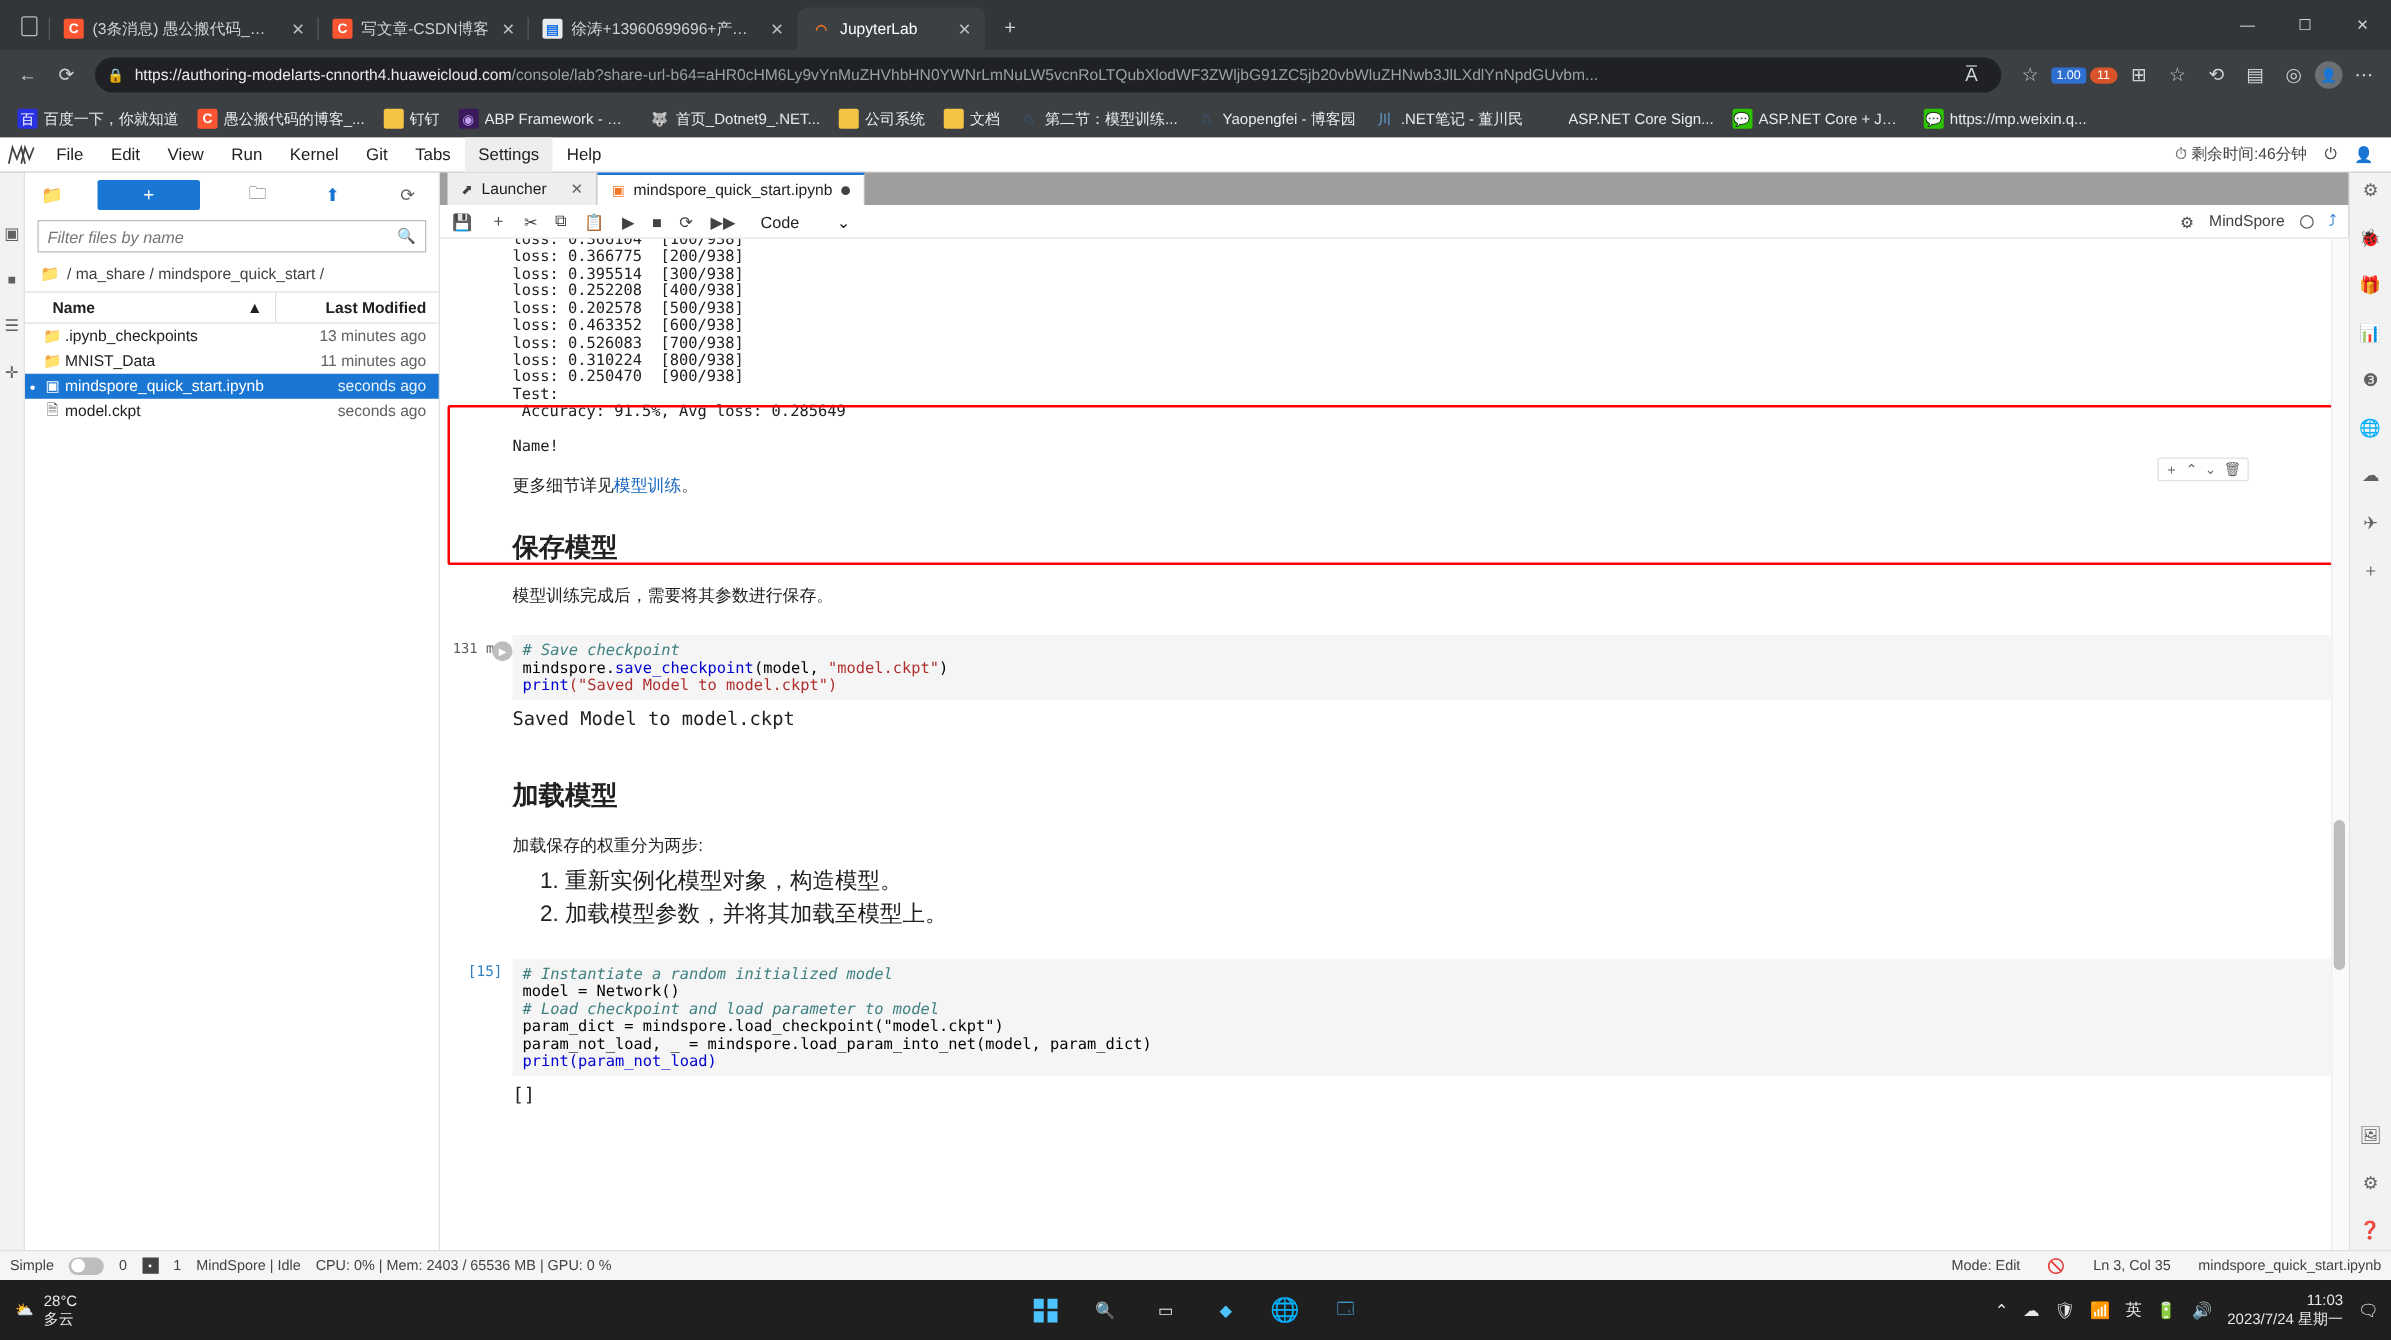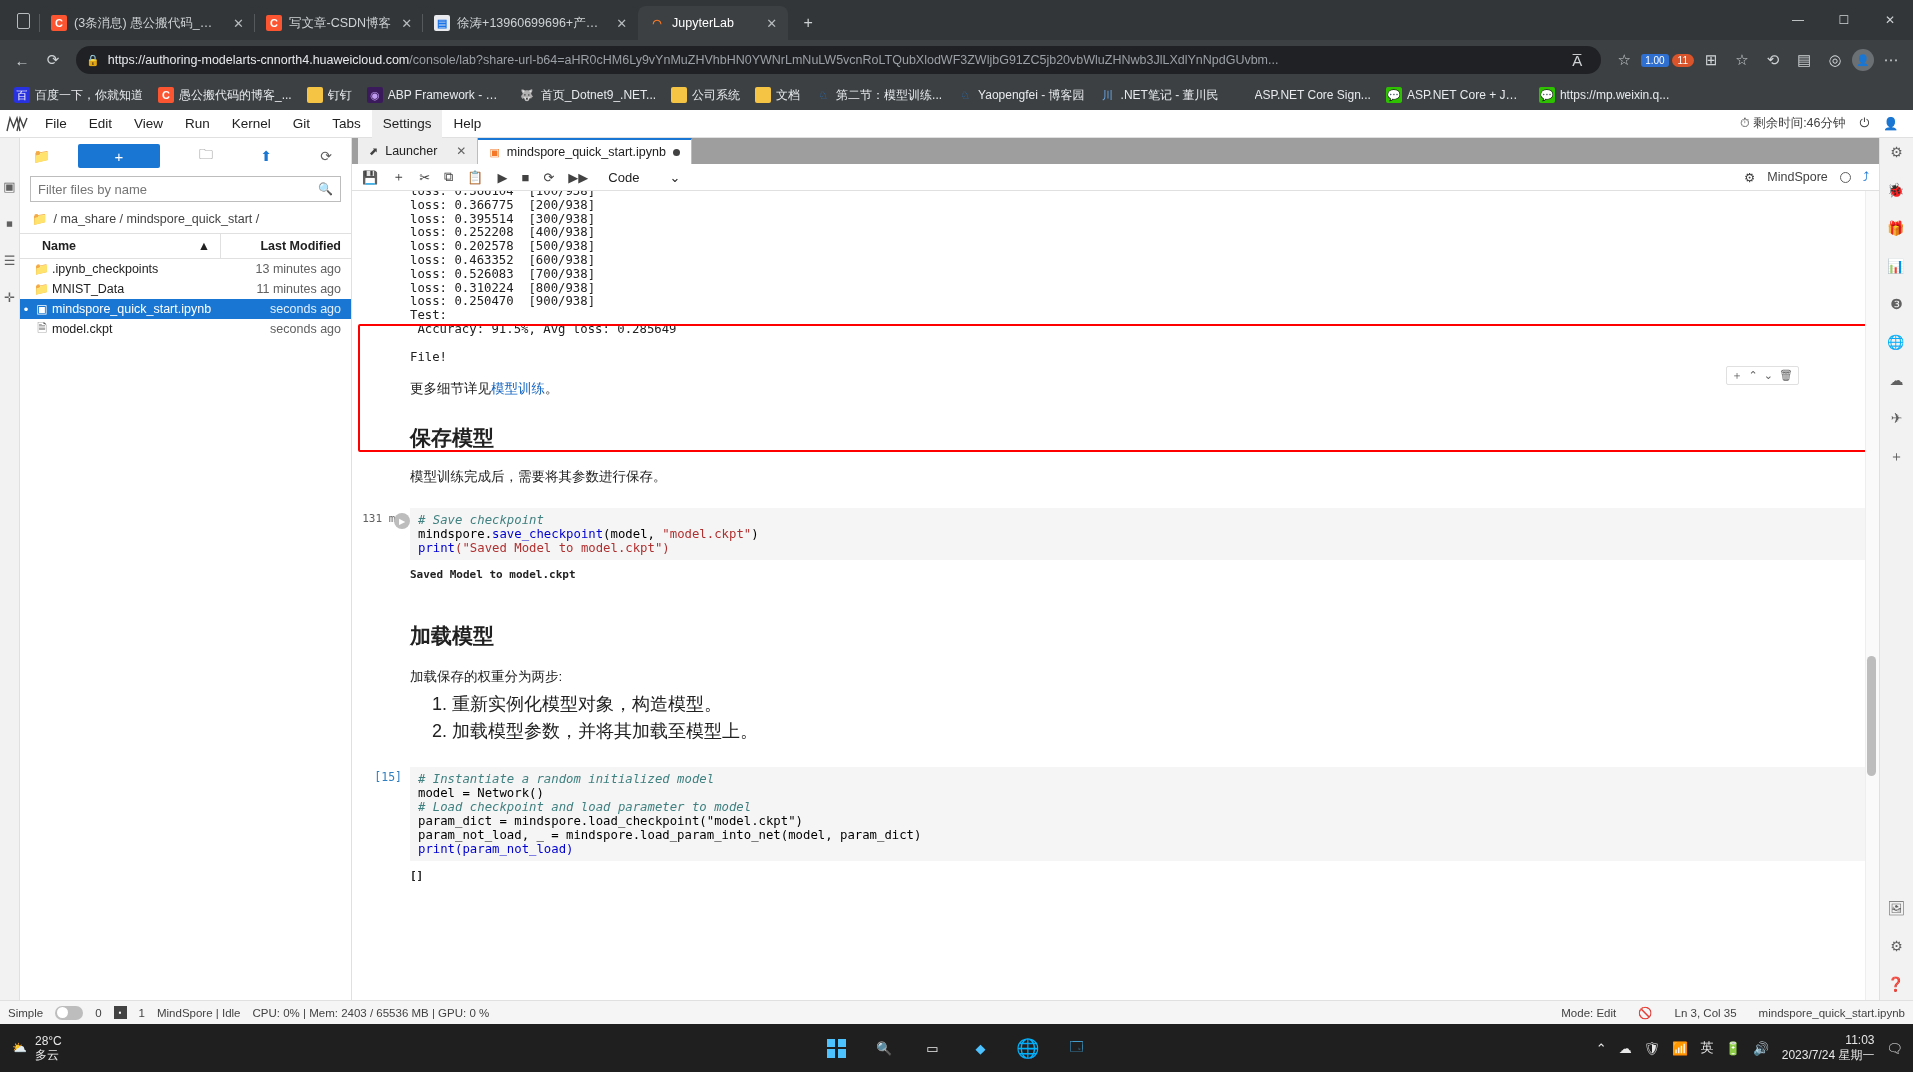--- a/index.html
+++ b/index.html
@@ -82,21 +82,21 @@
   .jl-body { flex: 1; display: flex; min-height: 0; }
 
   .jl-leftbar { width: 20px; background: #f2f2f2; border-right: 1px solid #e0e0e0; display: flex; flex-direction: column; align-items: center; padding-top: 42px; gap: 24px; }
   .jl-leftbar .lb { color: #616161; font-size: 13px; line-height: 1; }
 
   .jl-filepanel { width: 332px; background: #fff; border-right: 1px solid #e0e0e0; display: flex; flex-direction: column; }
   .fp-toolbar { height: 36px; display: flex; align-items: center; padding: 0 8px; gap: 4px; }
   .fp-tb-icon { width: 28px; height: 24px; display: flex; align-items: center; justify-content: center; color: #616161; font-size: 14px; }
   .fp-new { background: #1976d2; color: #fff; border-radius: 2px; width: 82px; height: 24px; display: flex; align-items: center; justify-content: center; font-size: 15px; margin-left: 18px; }
   .fp-filter { margin: 2px 10px 6px 10px; height: 26px; border: 1px solid #bdbdbd; display: flex; align-items: center; padding: 0 7px; }
-  .fp-filter input { border: none; outline: none; flex: 1; font-size: 13px; color: #9e9e9e; font-family: "Liberation Sans", sans-serif; background: transparent; }
+  .fp-filter input { border: none; outline: none; flex: 1; font-size: 13px; color: #9e9e9e; font-family: "Liberation Sans", sans-serif; background: transparent; font-style: italic; }
   .fp-breadcrumb { display: flex; align-items: center; gap: 6px; padding: 3px 12px 7px 12px; font-size: 12.5px; color: #424242; }
   .fp-head { display: flex; border-top: 1px solid #e0e0e0; border-bottom: 1px solid #e0e0e0; font-size: 12.5px; font-weight: bold; color: #212121; gap: 16px; }
   .fp-head .c1 { flex: 1; padding: 5px 10px 5px 22px; display: flex; align-items: center; justify-content: space-between; border-right: 1px solid #e0e0e0; }
   .fp-head .c2 { width: 114px; padding: 5px 10px; text-align: right; }
   .fp-row { display: flex; align-items: center; font-size: 12.5px; color: #212121; height: 20px; }
   .fp-row.selected { background: #1976d2; color: #fff; }
   .fp-row .dot { width: 12px; text-align: center; font-size: 13px; line-height: 1; }
   .fp-row .ico { width: 20px; display: flex; align-items: center; justify-content: center; font-size: 12px; }
   .fp-row .nm { flex: 1; overflow: hidden; white-space: nowrap; text-overflow: ellipsis; }
   .fp-row .md { width: 114px; text-align: right; padding-right: 10px; color: #616161; }
@@ -127,21 +127,21 @@
   .md-ol li { margin: 3px 0; }
 
   .cell { display: flex; align-items: flex-start; margin: 8px 0; }
   .cell-prompt { width: 58px; text-align: right; padding-right: 8px; font-family: "DejaVu Sans Mono", monospace; font-size: 11.5px; color: #307fc1; padding-top: 4px; line-height: 13px; }
   .cell-prompt.timing { color: #616161; font-size: 11px; }
   .cell-play { width: 16px; height: 16px; border-radius: 50%; background: #bdbdbd; display: inline-flex; align-items: center; justify-content: center; color: #fff; font-size: 8px; }
   .cell-input { flex: 1; background: #f5f5f5; padding: 5px 8px; font-family: "DejaVu Sans Mono", monospace; font-size: 12.3px; line-height: 14px; white-space: pre; }
   .tok-com { color: #408080; font-style: italic; }
   .tok-fn { color: #0000d0; }
   .tok-str { color: #b03030; }
-  .cell-out { padding-left: 58px; font-family: "DejaVu Sans Mono", monospace; font-size: 11px; line-height: 14px; color: #212121; white-space: pre; margin-top: 6px; font-weight: bold; }
+  .cell-out { padding-left: 58px; font-family: "DejaVu Sans Mono", monospace; font-size: 15px; line-height: 14px; color: #212121; white-space: pre; margin-top: 6px; }
 
   .redbox { position: absolute; border: 2.5px solid #ff0000; border-radius: 2px; pointer-events: none; }
   .cellbar { position: absolute; display: flex; align-items: center; gap: 6px; background: #fff; border: 1px solid #e0e0e0; border-radius: 2px; padding: 1px 5px; font-size: 11px; color: #616161; }
 
   .vscroll { position: absolute; right: 3px; width: 9px; background: #bdbdbd; border-radius: 5px; }
   .hscrollcol { position: absolute; right: 0; top: 0; bottom: 0; width: 14px; background: #fafafa; border-left: 1px solid #eee; }
 
   .jl-rightbar { width: 34px; background: #f2f2f2; border-left: 1px solid #e0e0e0; display: flex; flex-direction: column; align-items: center; padding-top: 6px; gap: 22px; }
   .jl-rightbar .rb { font-size: 14px; color: #616161; }
 
@@ -409,21 +409,21 @@
 <span>loss: 0.395514  [300/938]</span>
 <span>loss: 0.252208  [400/938]</span>
 <span>loss: 0.202578  [500/938]</span>
 <span>loss: 0.463352  [600/938]</span>
 <span>loss: 0.526083  [700/938]</span>
 <span>loss: 0.310224  [800/938]</span>
 <span>loss: 0.250470  [900/938]</span>
 <span>Test:</span>
 <span> Accuracy: 91.5%, Avg loss: 0.285649</span>
 <span></span>
-<span>File!</span></div>
+<span>Name!</span></div>
 
             <div class="md-p" style="margin-top:16px"><span>更多细节详见</span><a href="#">模型训练</a><span>。</span></div>
 
             <div class="md-h1">保存模型</div>
 
             <div class="md-p" style="margin-top:16px">模型训练完成后，需要将其参数进行保存。</div>
 
             <div class="cell" style="margin-top:22px">
               <div class="cell-prompt timing">
                 <span>131</span>

